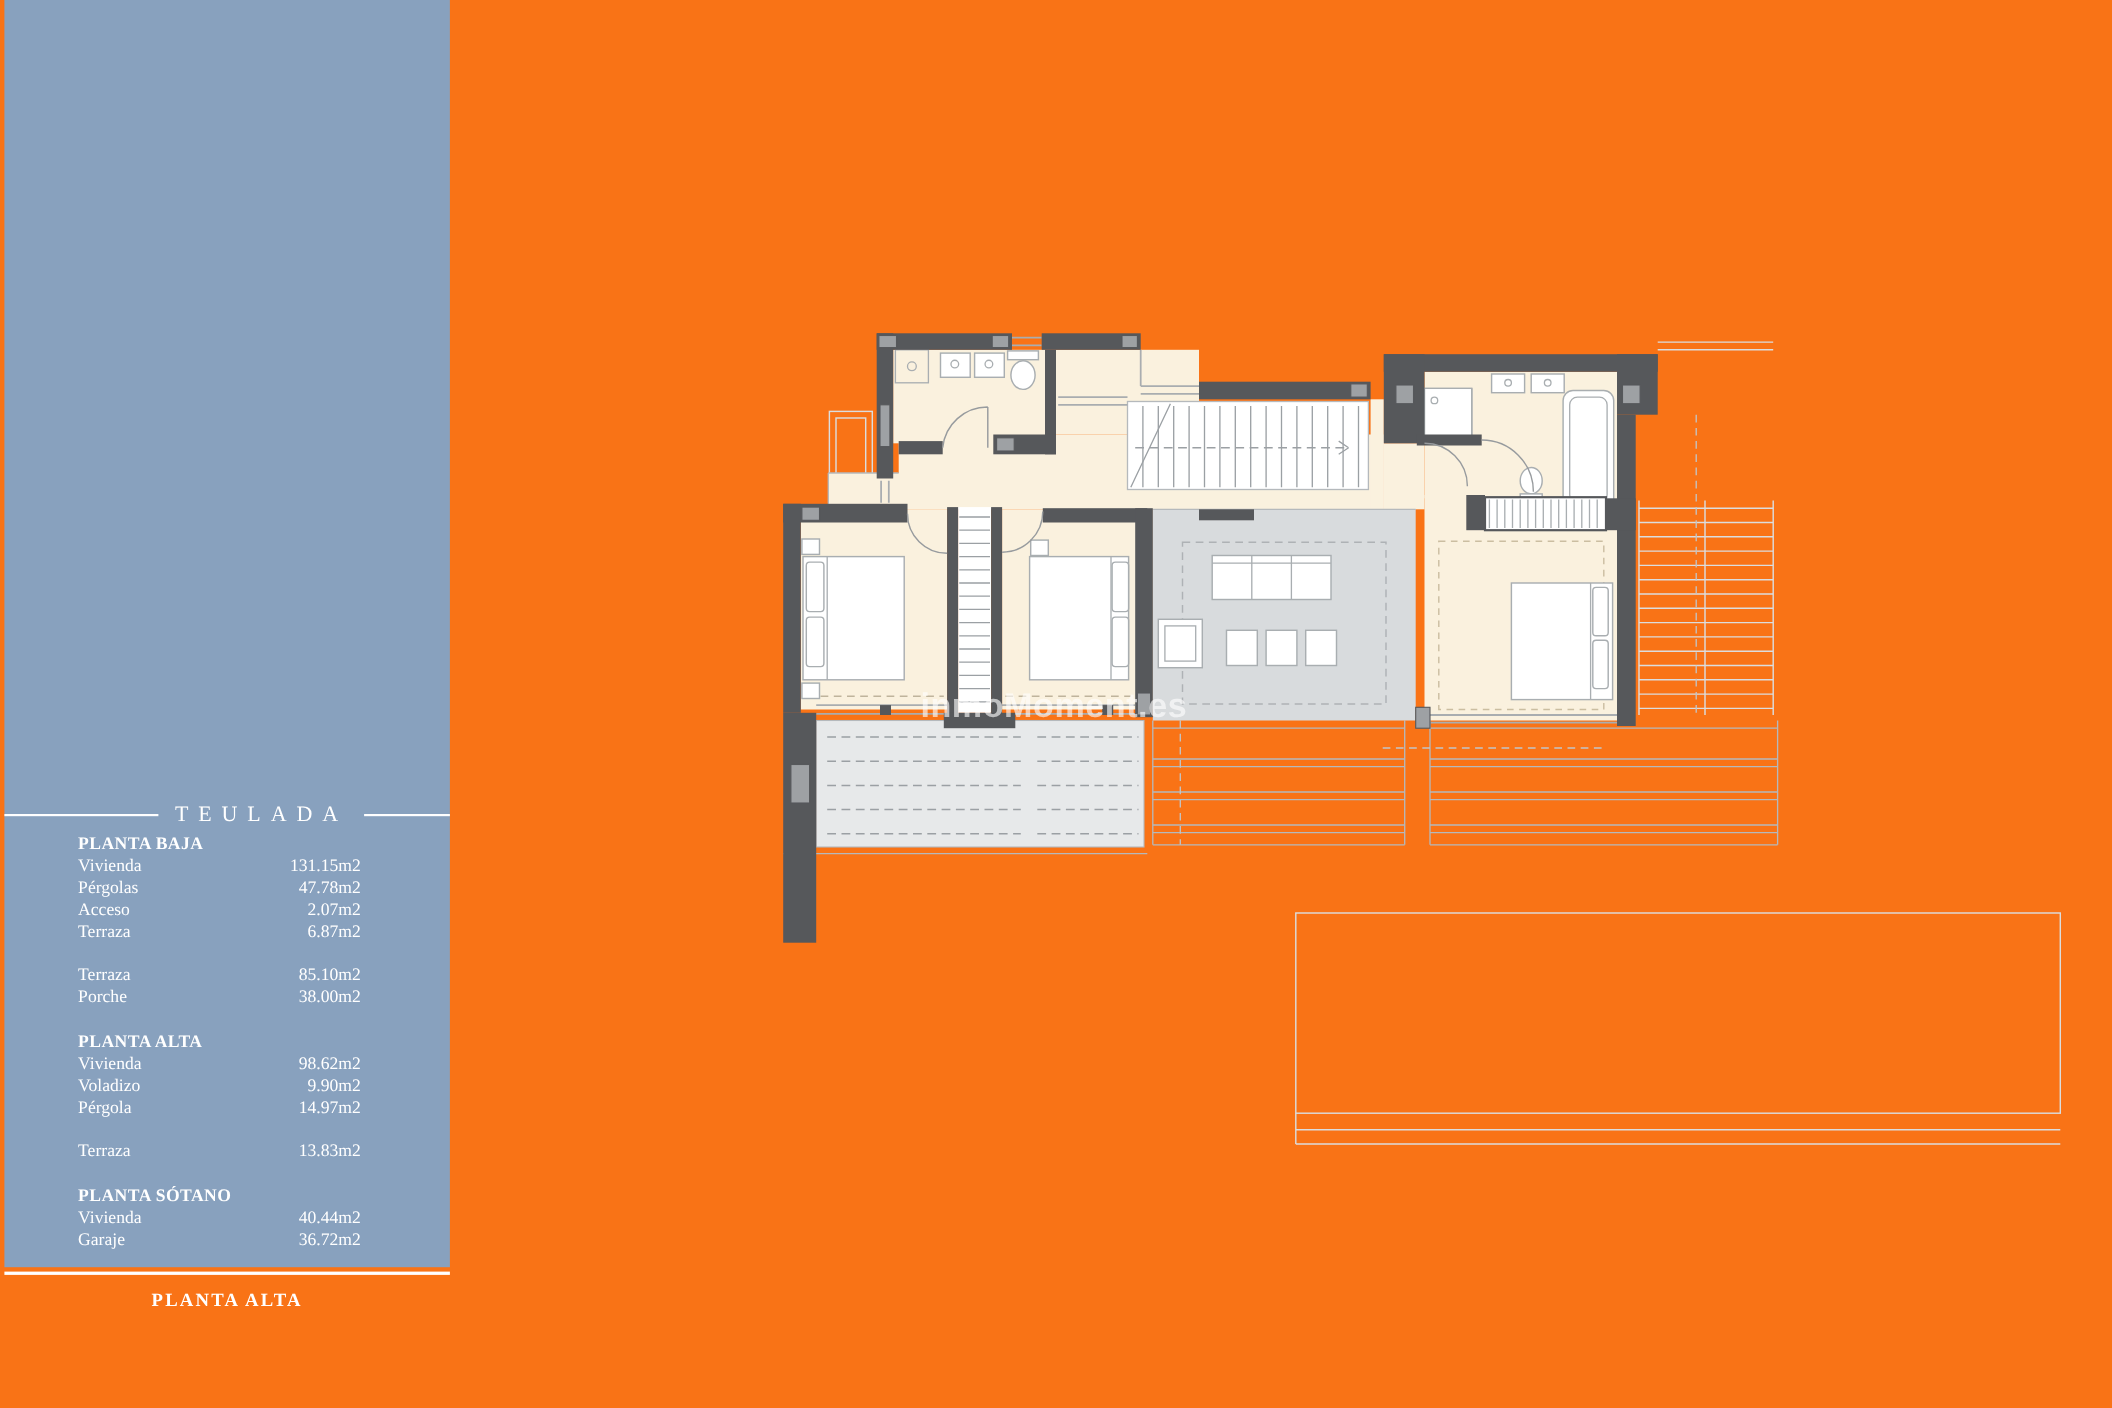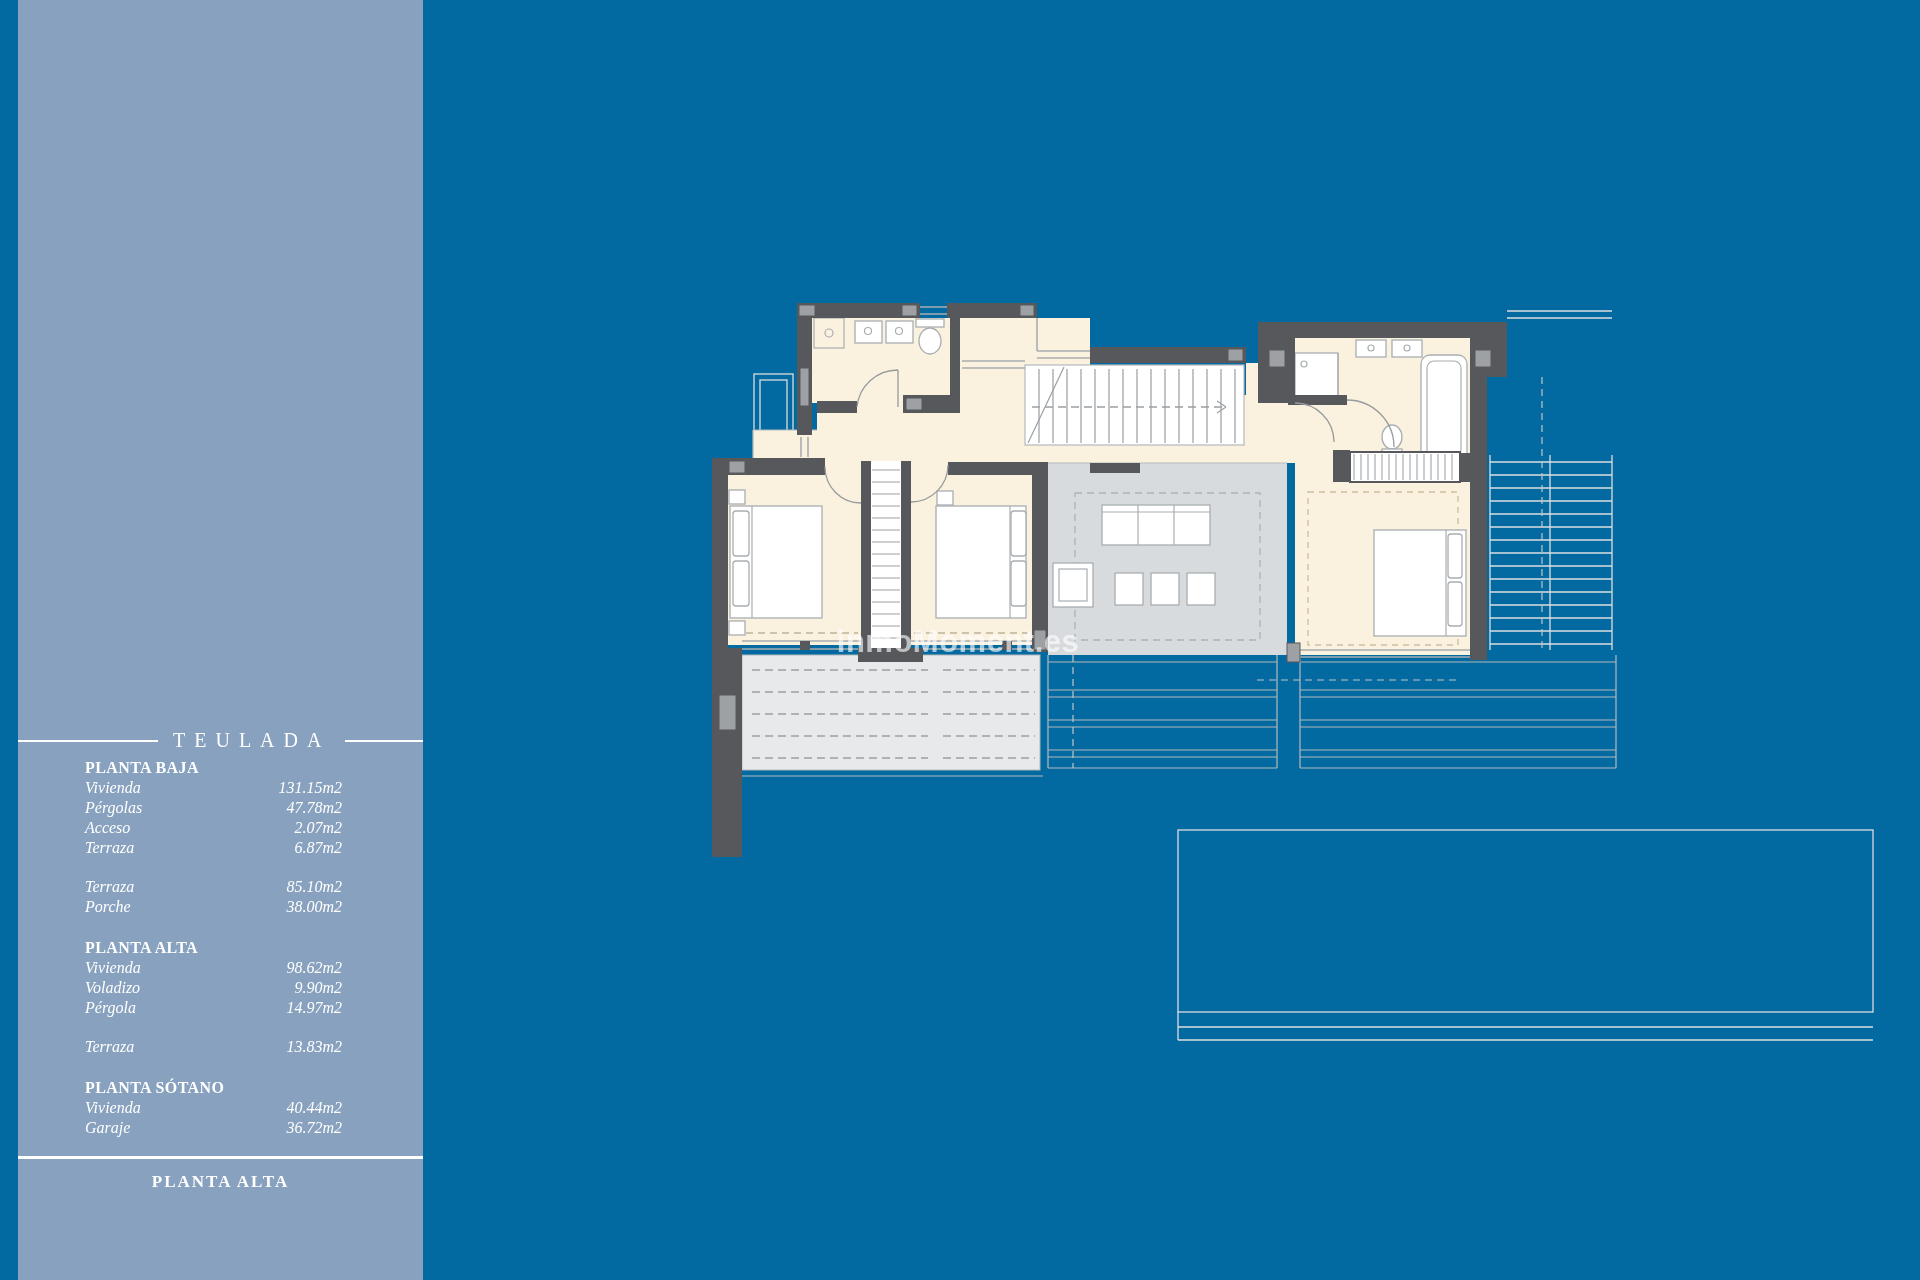--- a/index.html
+++ b/index.html
@@ -5,39 +5,39 @@
   :root{
     --sidebar-bg:#88A1BE;
     --wall:#56585B;
     --cap:#9EA1A4;
     --room:#FAF1DE;
     --living:#D8DBDD;
     --terrace:#E7E9EA;
   }
   *{margin:0;padding:0;box-sizing:border-box;}
   html,body{width:1920px;height:1280px;background:#fff;}
-  .page{position:relative;width:1920px;height:1280px;background:#0369a1;overflow:hidden;
+  .page{position:relative;width:1920px;height:1280px;background:#f97316;overflow:hidden;
         font-family:"Liberation Serif",serif;}
   .plan-area{position:absolute;inset:0;}
   svg.plan{position:absolute;left:0;top:0;}
 
   
-  .sidebar{position:absolute;left:18px;top:0;width:405px;height:1280px;
+  .sidebar{position:absolute;left:4px;top:0;width:405px;height:1152px;
            background:var(--sidebar-bg);color:#fff;}
   .sb-title-row{position:absolute;top:729px;left:0;right:0;display:flex;align-items:center;}
   .rule{height:2px;background:#fff;}
   .rule.left{width:140px;margin-right:15px;}
   .rule.right{flex:1;margin-left:15px;}
   .sb-title{font-size:20px;letter-spacing:9px;white-space:nowrap;}
   .sb-sections{position:absolute;top:758px;left:67px;right:81px;
                font-size:16px;line-height:20px;}
   .sb-heading{font-weight:bold;letter-spacing:.4px;}
   .sb-sec + .sb-sec{margin-top:21px;}
   .sb-group.gapped{margin-top:19px;}
-  .sb-row{display:flex;justify-content:space-between;font-style:italic;}
+  .sb-row{display:flex;justify-content:space-between;}
   .sb-divider{position:absolute;top:1156px;left:0;width:100%;height:3px;background:#fff;}
   .sb-footer{position:absolute;top:1172px;left:0;width:100%;text-align:center;
              font-weight:bold;font-size:17px;letter-spacing:2px;}
 
   
   .wall{fill:var(--wall);}
   .cap{fill:var(--cap);stroke:var(--wall);stroke-width:1;}
   .room{fill:var(--room);}
   .living{fill:var(--living);}
   .terrace{fill:var(--terrace);stroke:#B5B9BC;stroke-width:1;}

